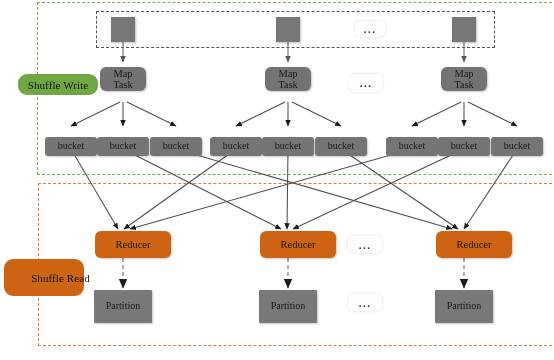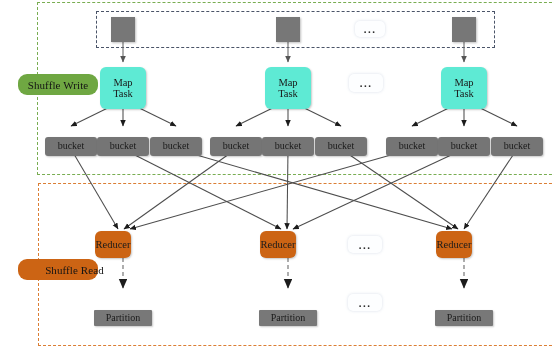--- a/index.html
+++ b/index.html
@@ -79,77 +79,76 @@
     white-space: nowrap;
   }
   .pill-write {
     left: 18px;
     top: 74px;
     width: 80px;
     height: 21px;
     background: #6fa742;
   }
   .pill-read {
-    left: 18px;
+    left: 4px;
     top: 259px;
     width: 80px;
-    height: 21px;
+    height: 37px;
     background: #cc6414;
     padding-left: 33px;
   }
   
   .input-block {
     position: absolute;
     width: 24px;
     height: 25px;
     background: #777777;
     box-shadow: 1px 1px 2px rgba(0,0,0,.25);
   }
   
   .map-task {
     position: absolute;
     width: 46px;
-    height: 42px;
-    background: #5eead4;
+    height: 24px;
+    background: #737373;
     border-radius: 6px;
     font-size: 10.5px;
     box-shadow: 1px 1px 2px rgba(0,0,0,.22);
   }
   .map-task span { display: block; }
   
   .bucket {
     position: absolute;
     width: 52px;
     height: 19px;
     background: #757575;
     border-radius: 3px;
     font-size: 10px;
     box-shadow: 1px 1px 2px rgba(0,0,0,.22);
     margin-top: 9px;
   }
   
   .reducer {
     position: absolute;
-    width: 36px;
+    width: 76px;
     height: 27px;
     background: #cc6414;
     border-radius: 6px;
     font-size: 10.5px;
     box-shadow: 1px 1px 2px rgba(0,0,0,.22);
   }
   
   .partition {
     position: absolute;
     width: 58px;
-    height: 16px;
+    height: 33px;
     background: #787878;
     border-radius: 1px;
     font-size: 10px;
     box-shadow: 1px 1px 2px rgba(0,0,0,.22);
-    margin-top: 20px;
   }
   
   .ellipsis {
     position: absolute;
     display: flex;
     align-items: center;
     justify-content: center;
     background: #fdfeff;
     border-radius: 5px;
     color: #2b2b2b;

